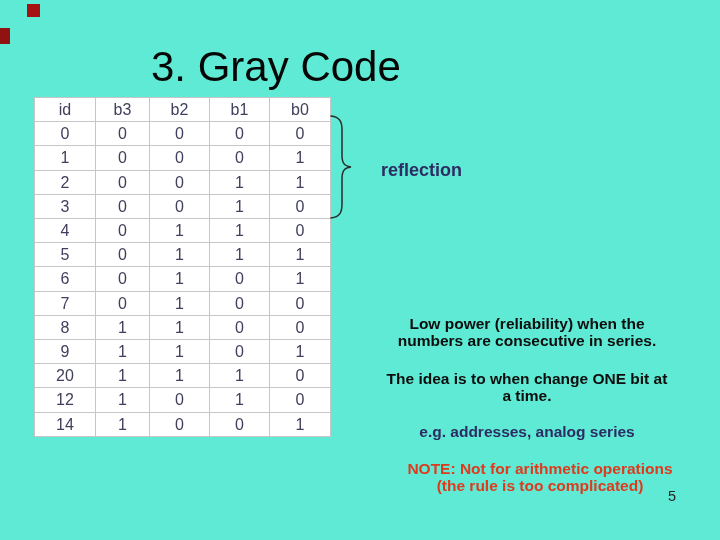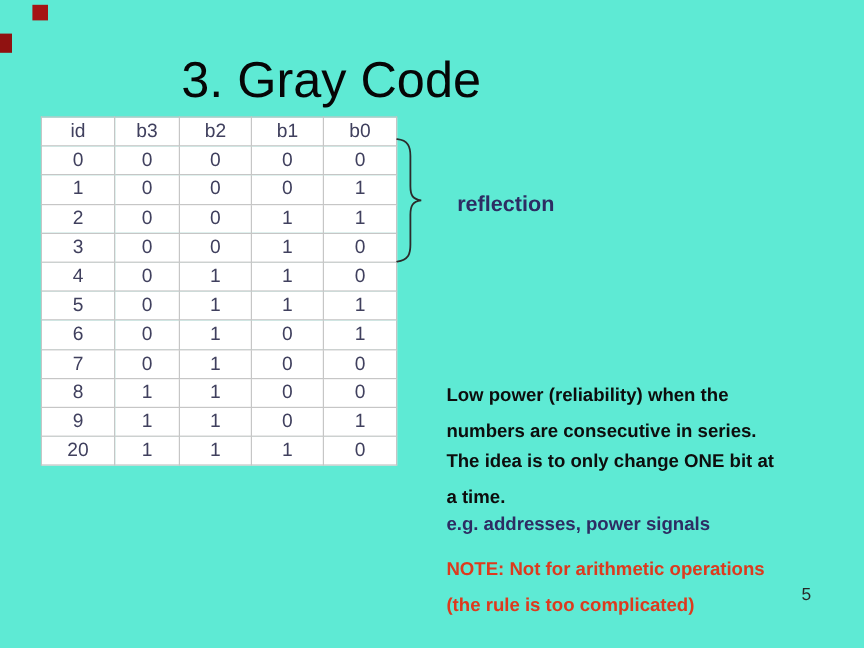--- a/index.html
+++ b/index.html
@@ -28,29 +28,29 @@
   }
 
   .brace { position:absolute; left:328px; top:114px; }
 
   .reflection-label {
     position:absolute; left:367px; top:160px;
     font-size:18px; font-weight:700; color:#2d2d63; white-space:pre-line;margin-left:14px;
   }
 
   .note { position:absolute; left:372px; width:310px;
-          font-size:15.5px; font-weight:700; line-height:30px;
-          white-space:pre-line; }
+          font-size:15.5px; font-weight:700; line-height:17px;
+          white-space:pre-line;text-align:center; }
   .note-black { color:#0d0d0d; }
   .note-navy  { color:#2d2d63; }
   .note-red   { color:#dd3a1e; }
   .note-1 { top:315px; }
   .note-2 { top:370px; }
   .note-3 { top:423px; }
-  .note-4 { top:460px; }
+  .note-4 { top:460px;margin-left:13px; }
 
   .page-number {
     position:absolute; left:668px; top:488px;
     font-size:14.5px; font-weight:400; color:#262626;
   }
 </style>
 </head>
 <body>
 
 <div class="slide">
@@ -148,34 +148,48 @@
           <td>0</td>
           <td>1</td>
         </tr>
         <tr>
           <td>20</td>
           <td>1</td>
           <td>1</td>
           <td>1</td>
           <td>0</td>
         </tr>
+        <tr>
+          <td>12</td>
+          <td>1</td>
+          <td>0</td>
+          <td>1</td>
+          <td>0</td>
+        </tr>
+        <tr>
+          <td>14</td>
+          <td>1</td>
+          <td>0</td>
+          <td>0</td>
+          <td>1</td>
+        </tr>
       </tbody>
     </table>
 
   <svg class="brace" width="26" height="106" viewBox="0 0 26 106">
     <path d="M 3,2 C 12,3 14,8 14,16 L 14,41 C 14,49 16,52 23,53 C 16,54 14,57 14,65 L 14,90 C 14,98 12,103 3,104" fill="none" stroke="#2b2b2b" stroke-width="1.5" stroke-linecap="round"></path>
   </svg>
 
   <div class="reflection-label">reflection</div>
 
   <div class="note note-black note-1">Low power (reliability) when the
 numbers are consecutive in series.</div>
 
-  <div class="note note-black note-2">The idea is to only change ONE bit at
+  <div class="note note-black note-2">The idea is to when change ONE bit at
 a time.</div>
 
-  <div class="note note-navy note-3">e.g. addresses, power signals</div>
+  <div class="note note-navy note-3">e.g. addresses, analog series</div>
 
   <div class="note note-red note-4">NOTE: Not for arithmetic operations
 (the rule is too complicated)</div>
 
   <div class="page-number">5</div>
 </div>
 
 </body></html>

